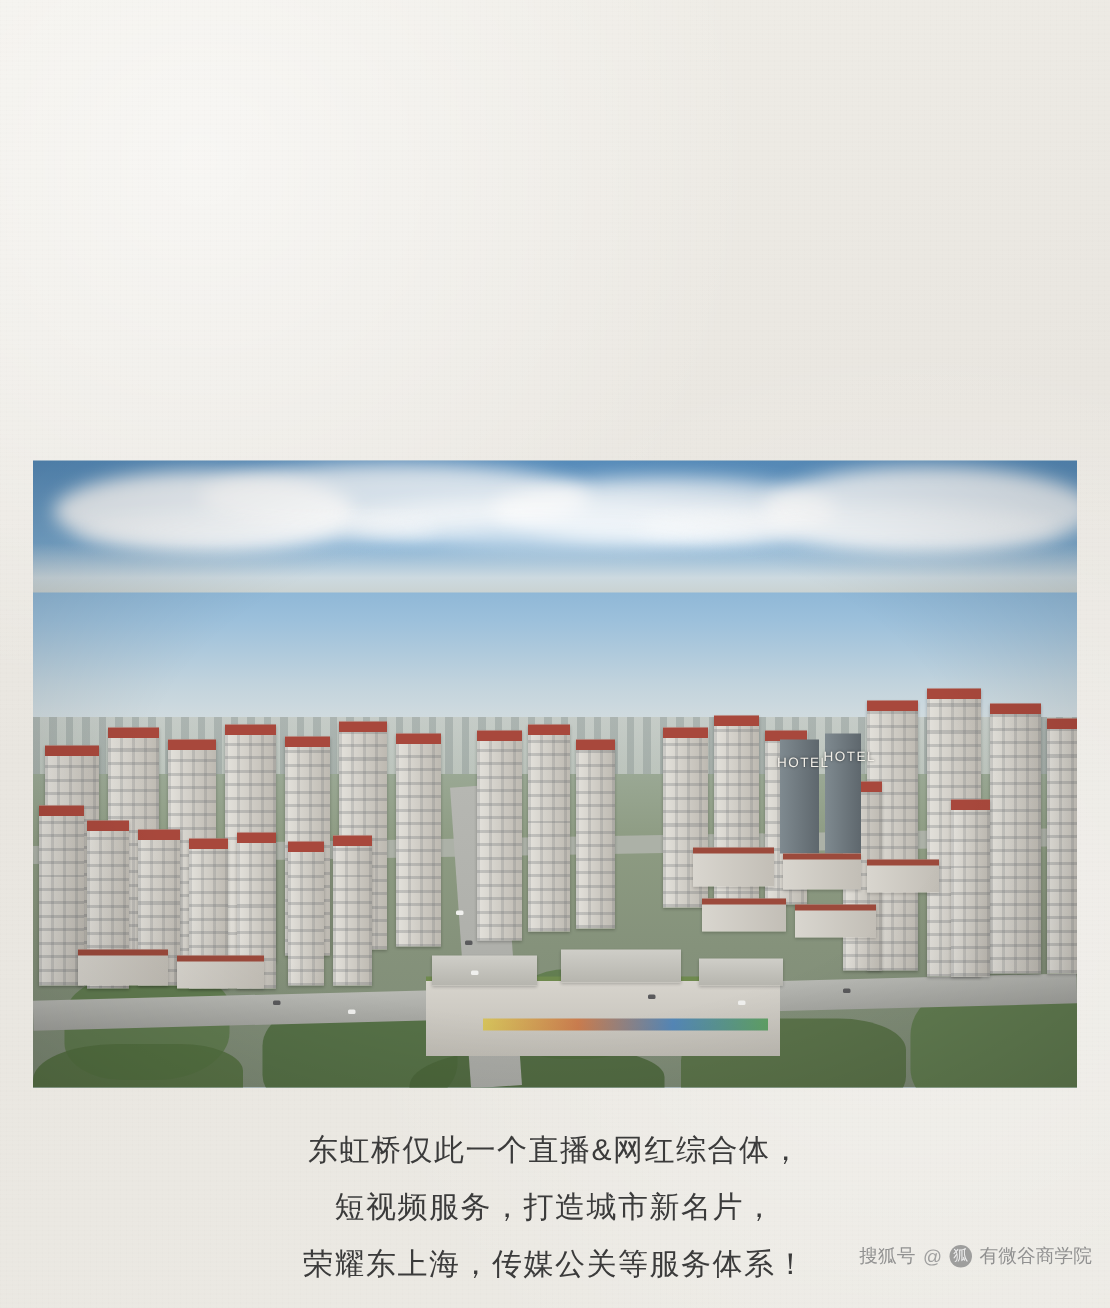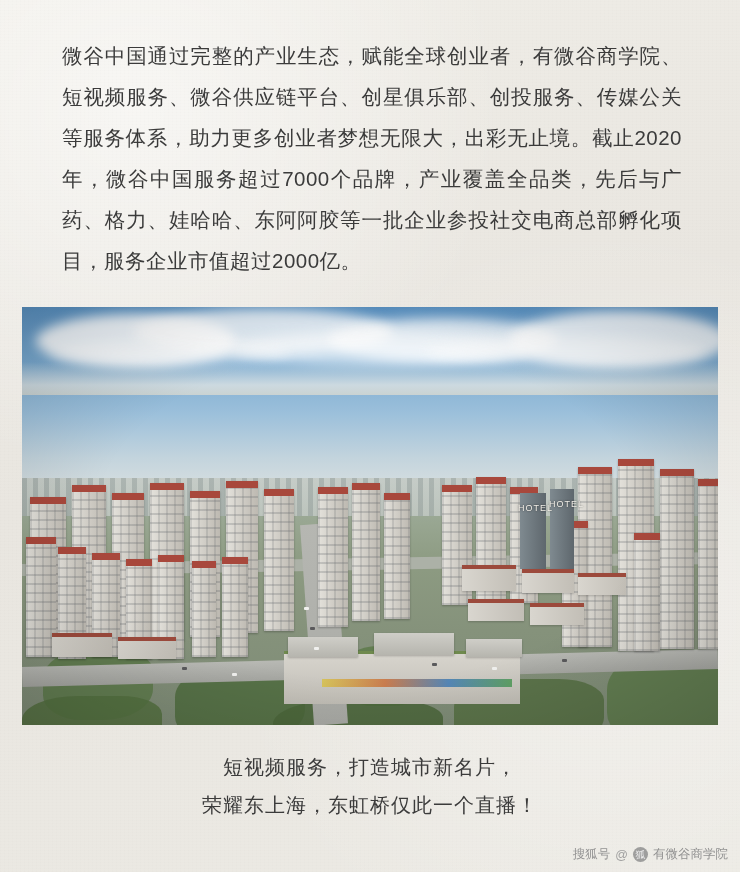--- a/index.html
+++ b/index.html
@@ -226,21 +226,21 @@
     color: #3b3b3b;
     font-size: 20px;
     line-height: 38px;
     letter-spacing: 1px;
   }
   .caption div { white-space: nowrap; }
 
   .watermark {
     position: absolute;
     right: 12px;
-    bottom: 9px;
+    bottom: 26px;
     display: flex;
     align-items: center;
     gap: 5px;
     color: #8d8d8d;
     font-size: 12.5px;
     opacity: .95;
   }
   .wm-logo {
     display: inline-flex;
     align-items: center;
@@ -253,21 +253,20 @@
     line-height: 1;
   }
   .wm-sep { color: #9c9c9c; }
 </style>
 </head>
 <body>
 
 <div class="page">
   <div class="paper-noise"></div>
 
-  <p class="intro">微谷中国通过完整的产业生态，赋能全球创业者，有微谷商学院、短视频服务、微谷供应链平台、创星俱乐部、创投服务、传媒公关等服务体系，助力更多创业者梦想无限大，出彩无止境。截止2020年，微谷中国服务超过7000个品牌，产业覆盖全品类，先后与广药、格力、娃哈哈、东阿阿胶等一批企业参投社交电商总部孵化项目，服务企业市值超过2000亿。</p>
 
   <div class="photo-wrap">
     <div class="photo">
       <div class="sky">
         <div class="cloud c1"></div>
         <div class="cloud c2"></div>
         <div class="cloud c3"></div>
         <div class="cloud c4"></div>
         <div class="cloud c5"></div>
         <div class="cloud c6"></div>
@@ -346,22 +345,23 @@
       <div class="car" style="left:210px;top:366px;"></div>
       <div class="car dark" style="left:410px;top:356px;"></div>
       <div class="car" style="left:470px;top:360px;"></div>
       <div class="car dark" style="left:540px;top:352px;"></div>
 
       <div class="photo-vignette"></div>
     </div>
   </div>
 
   <div class="caption">
+    <div>东虹桥仅此一个直播&amp;网红综合体，</div>
     <div>短视频服务，打造城市新名片，</div>
-    <div>荣耀东上海，东虹桥仅此一个直播！</div>
+    <div>荣耀东上海，传媒公关等服务体系！</div>
   </div>
 
   <div class="watermark">
     <span>搜狐号</span>
     <span class="wm-sep">@</span>
     <span class="wm-logo">狐</span>
     <span>有微谷商学院</span>
   </div>
 </div>
 

